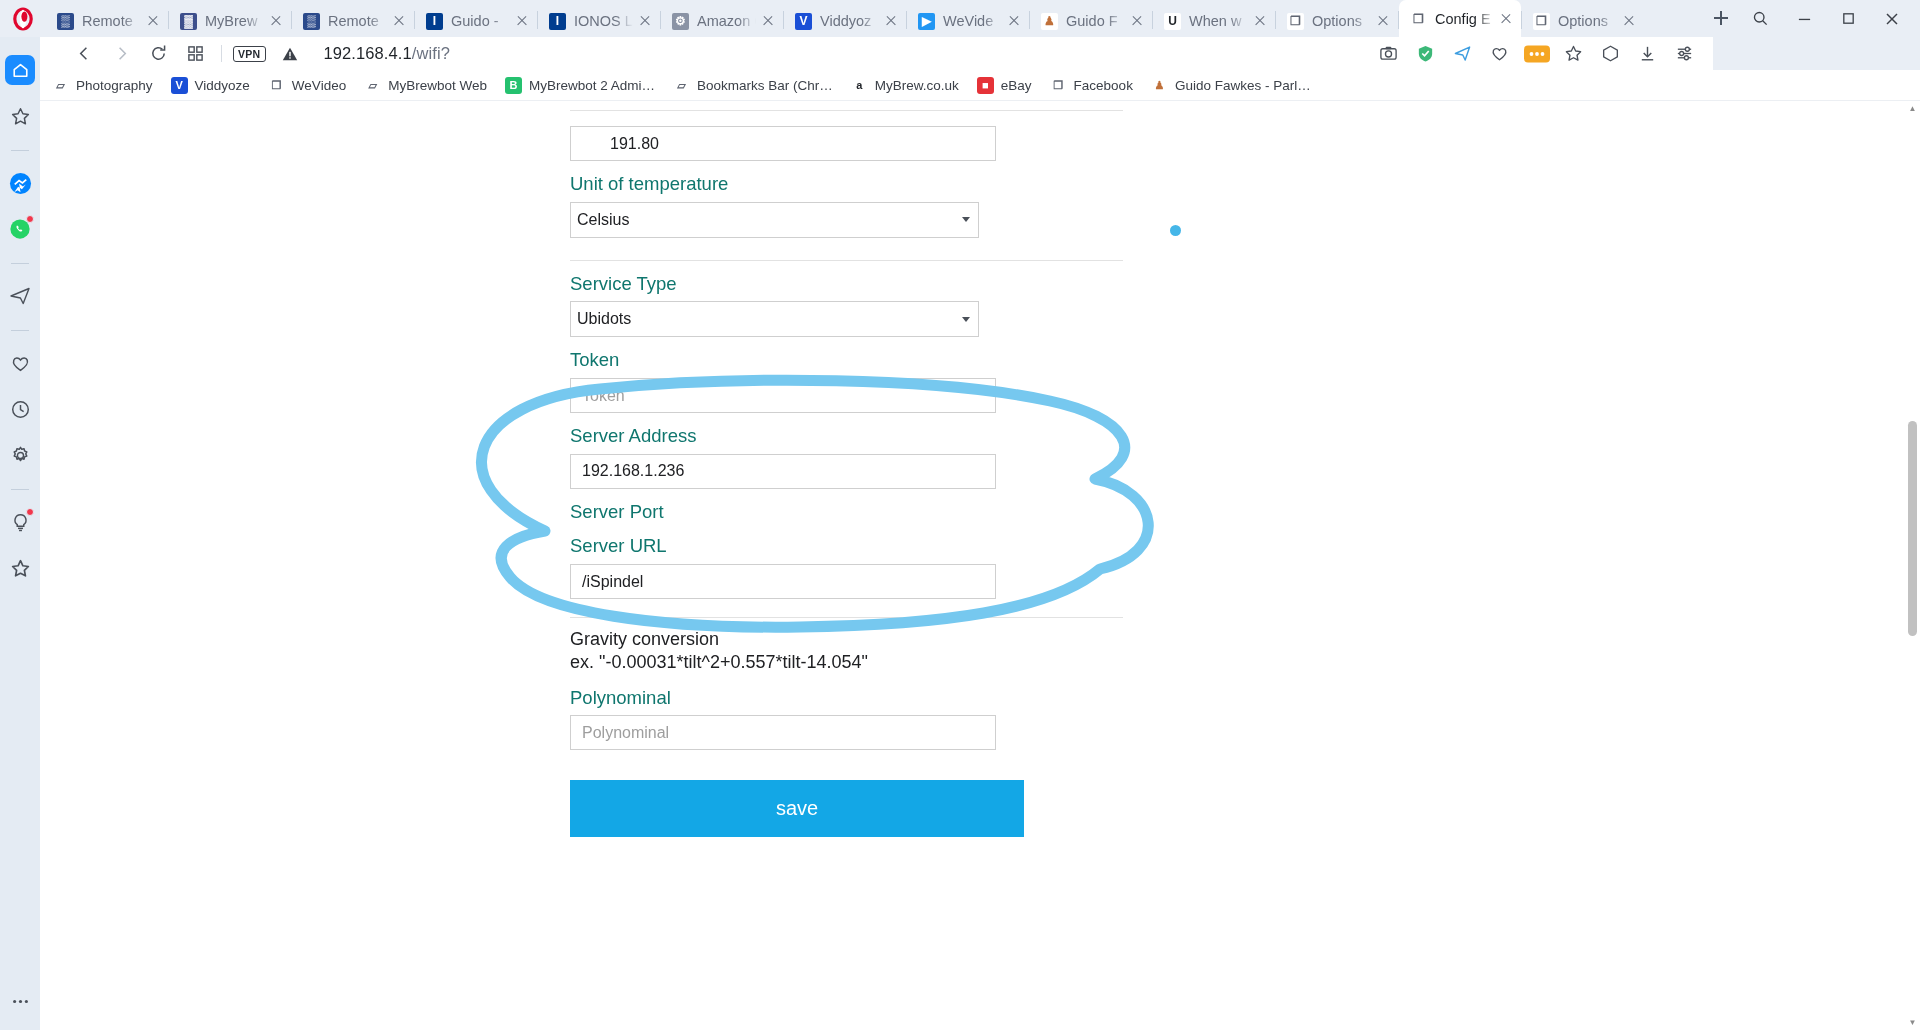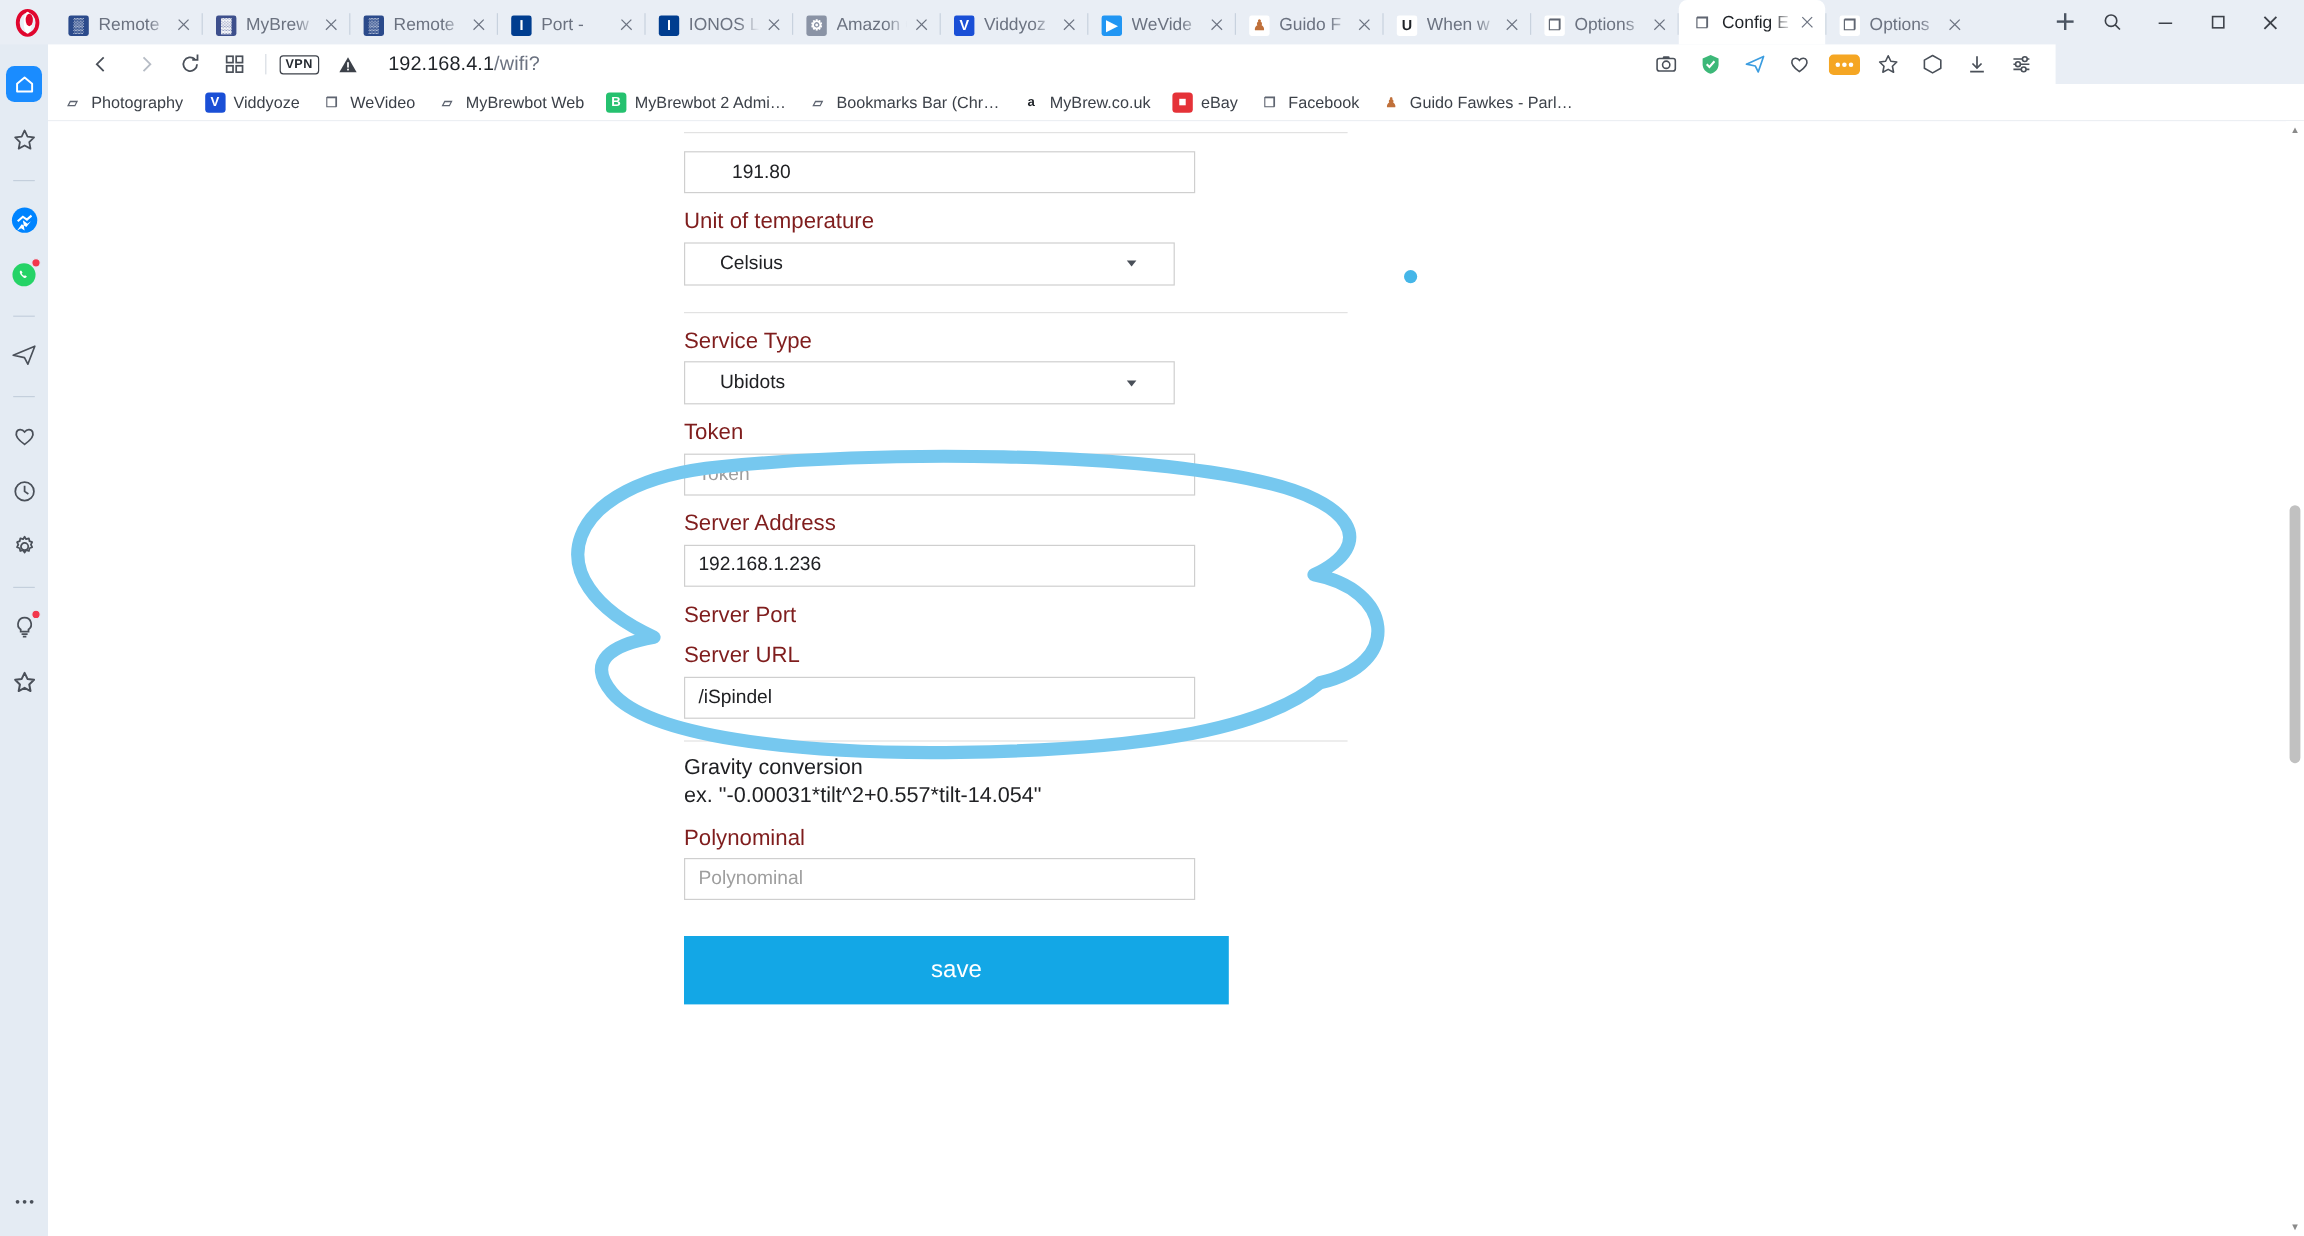--- a/index.html
+++ b/index.html
@@ -111,30 +111,30 @@
 
   
   #page {
     position:absolute; left:40px; top:101px; width:1880px; height:929px;
     background:#ffffff; overflow:hidden;
   }
   #form {
     position:absolute; left:530px; top:0px; width:600px;
   }
   .hr { height:1px; background:#e2e2e2; width:553px; margin:0 0 0 0; }
-  .lbl { font-size:18.5px; color:#7f1d1d; margin:11px 0 6px 0; line-height:1.28; }
+  .lbl { font-size:18.5px; color:#0f766e; margin:11px 0 6px 0; line-height:1.28; }
   .fld {
     width:426px; height:35px; border:1px solid #cfcfcf; background:#fff;
     font-size:16px; color:#202124; padding:0 11px; display:flex; align-items:center;
     font-family:"Liberation Sans", sans-serif;
   }
   .fld.ph { color:#9e9e9e; }
   .sel {
     width:409px; height:36px; border:1px solid #cfcfcf; background:#fff;
-    font-size:16px; color:#202124; padding:0 29px; display:flex; align-items:center;
+    font-size:16px; color:#202124; padding:0 6px; display:flex; align-items:center;
     justify-content:space-between; font-family:"Liberation Sans", sans-serif;
   }
   .caret { width:0;height:0;border-left:4.5px solid transparent;border-right:4.5px solid transparent;
            border-top:5.5px solid #4a5059; margin-right:2px; }
   .note { font-size:18px; color:#202124; line-height:1.3; }
   #savebtn {
     width:454px; height:57px; background:#13a7e6; color:#ffffff;
     display:flex; align-items:center; justify-content:center;
     font-size:20px; margin-top:30px; border:none;
     font-family:"Liberation Sans", sans-serif;
@@ -180,21 +180,21 @@
         </div>
         <div class="tabsep"></div>
         <div class="tab">
           <span class="favicon" style="background: rgb(43, 74, 139); color: rgb(255, 255, 255);">▒</span>
           <span class="tlabel">Remote</span>
           <span class="tclose"></span>
         </div>
         <div class="tabsep"></div>
         <div class="tab">
           <span class="favicon" style="background: rgb(0, 61, 143); color: rgb(255, 255, 255);">I</span>
-          <span class="tlabel">Port -</span>
+          <span class="tlabel">Guido -</span>
           <span class="tclose"></span>
         </div>
         <div class="tabsep"></div>
         <div class="tab">
           <span class="favicon" style="background: rgb(0, 61, 143); color: rgb(255, 255, 255);">I</span>
           <span class="tlabel">IONOS L</span>
           <span class="tclose"></span>
         </div>
         <div class="tabsep"></div>
         <div class="tab">

